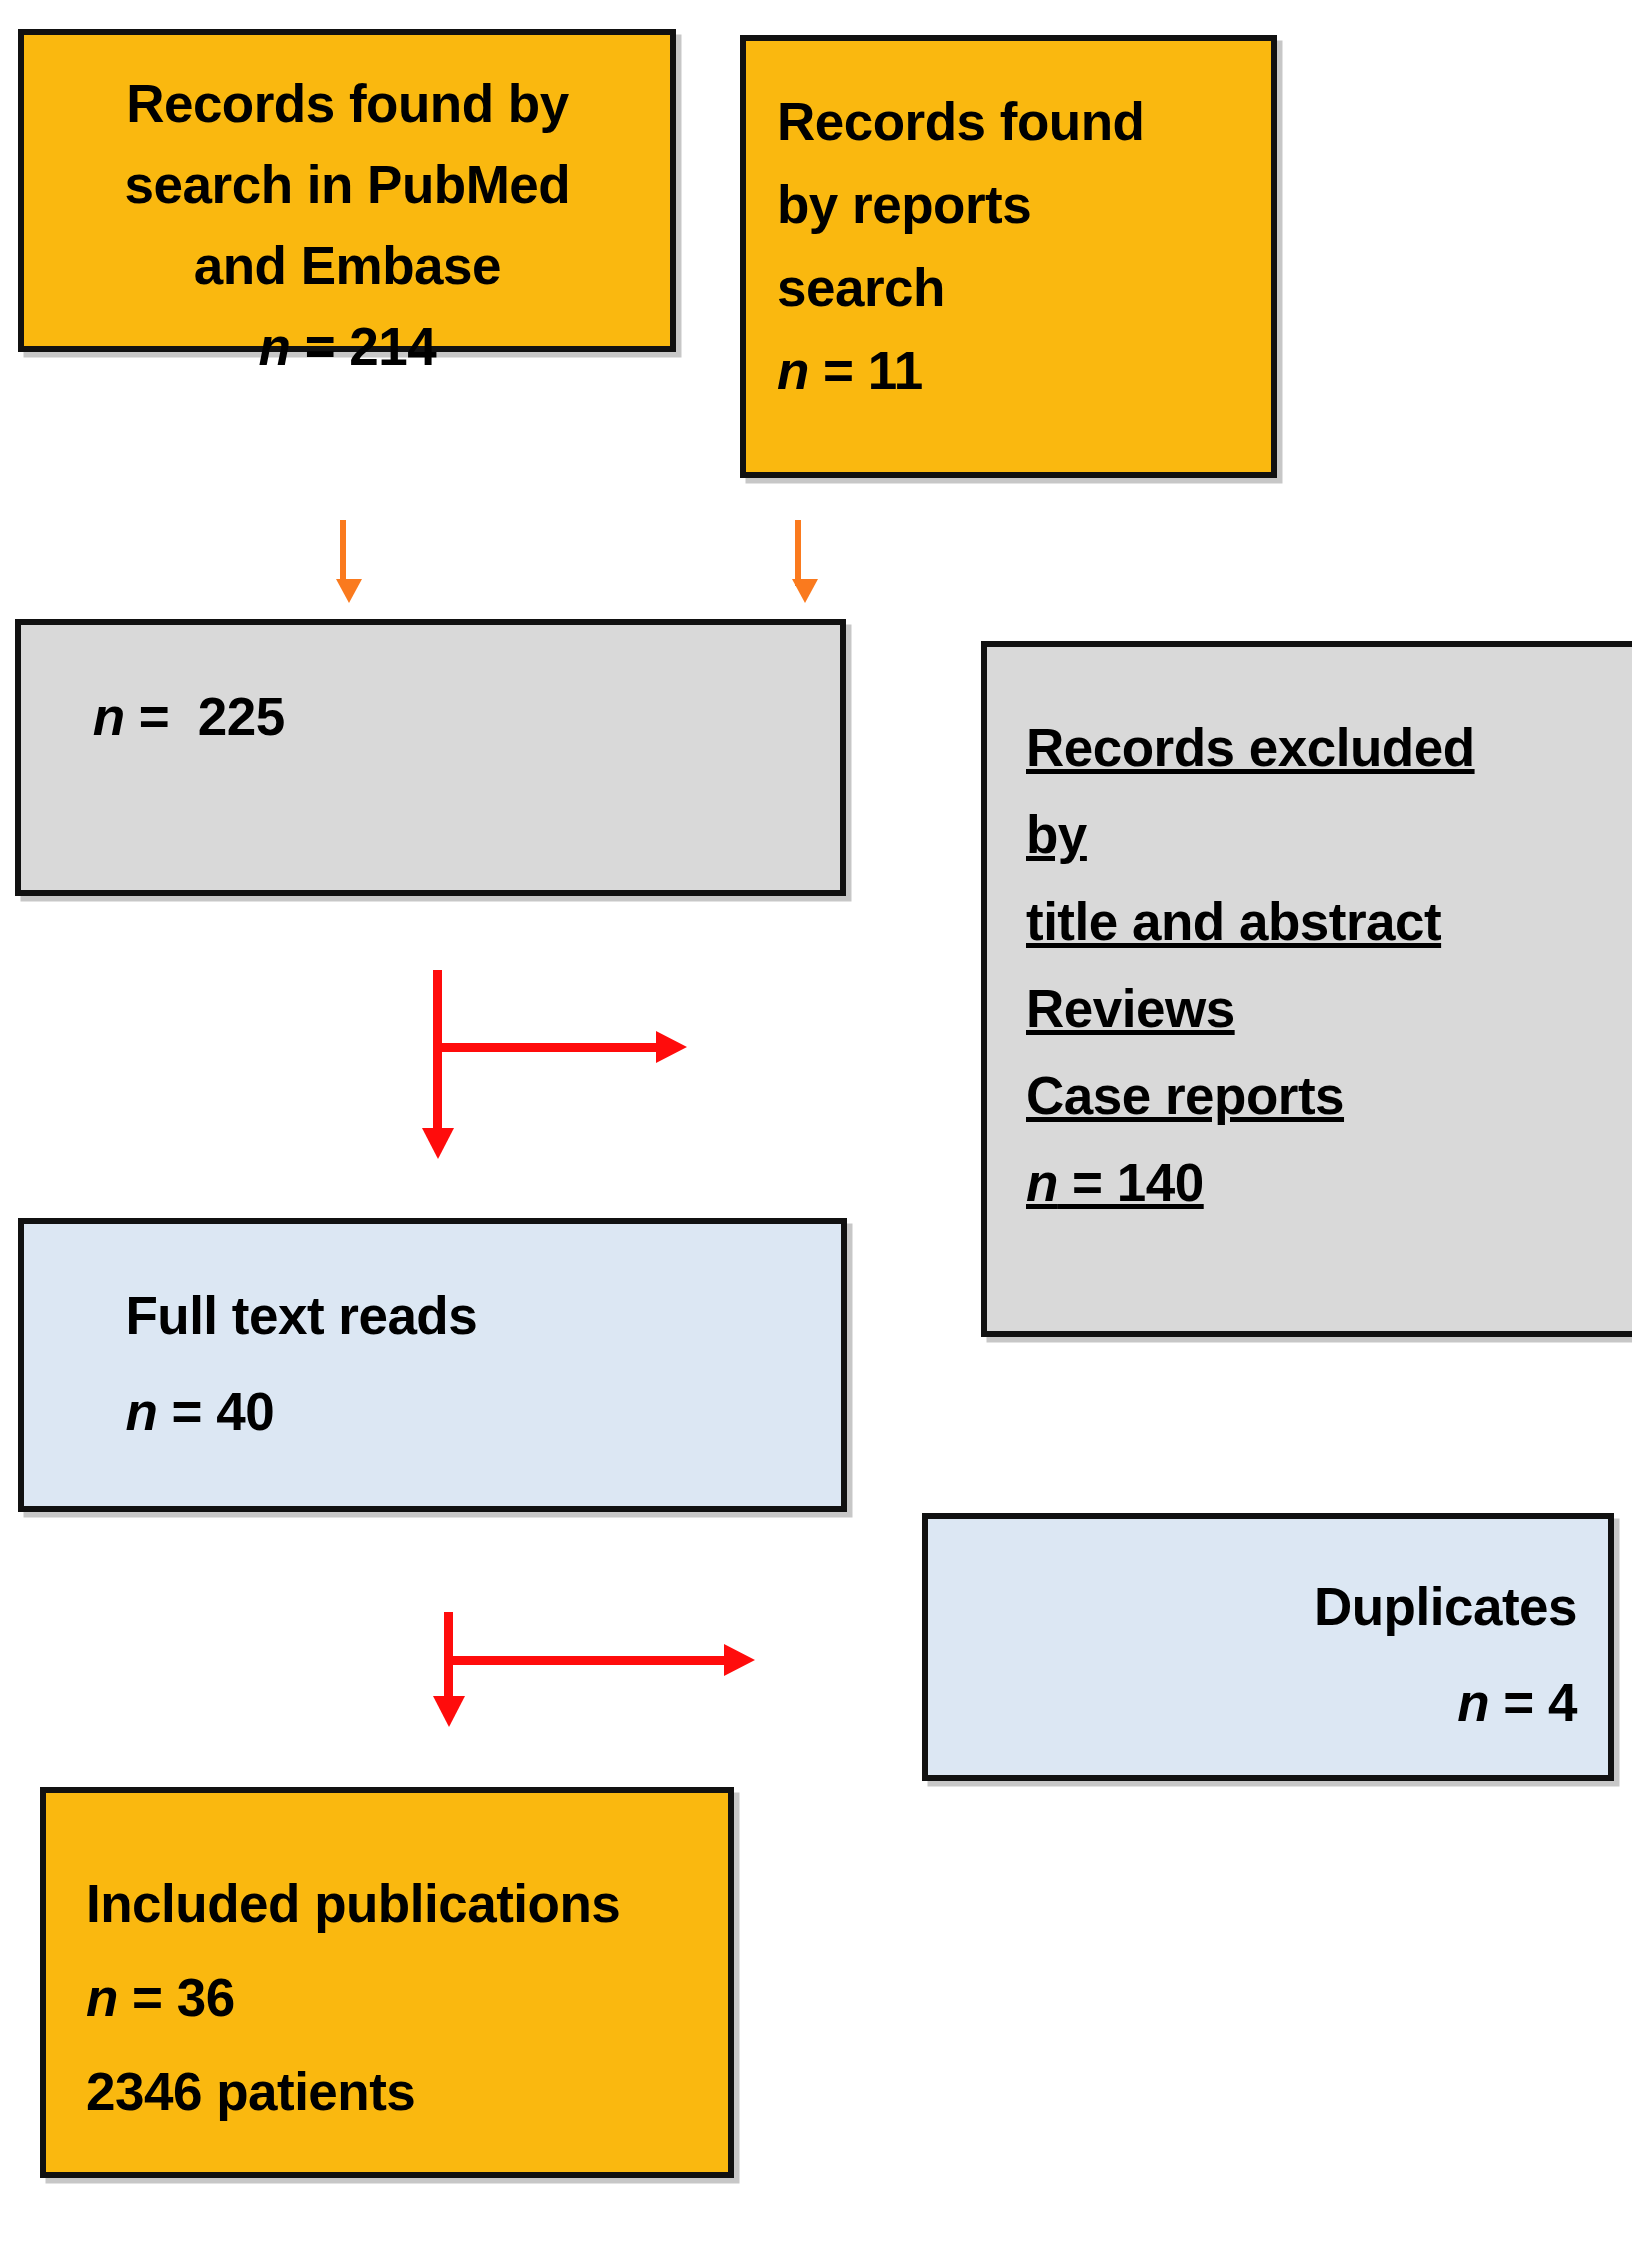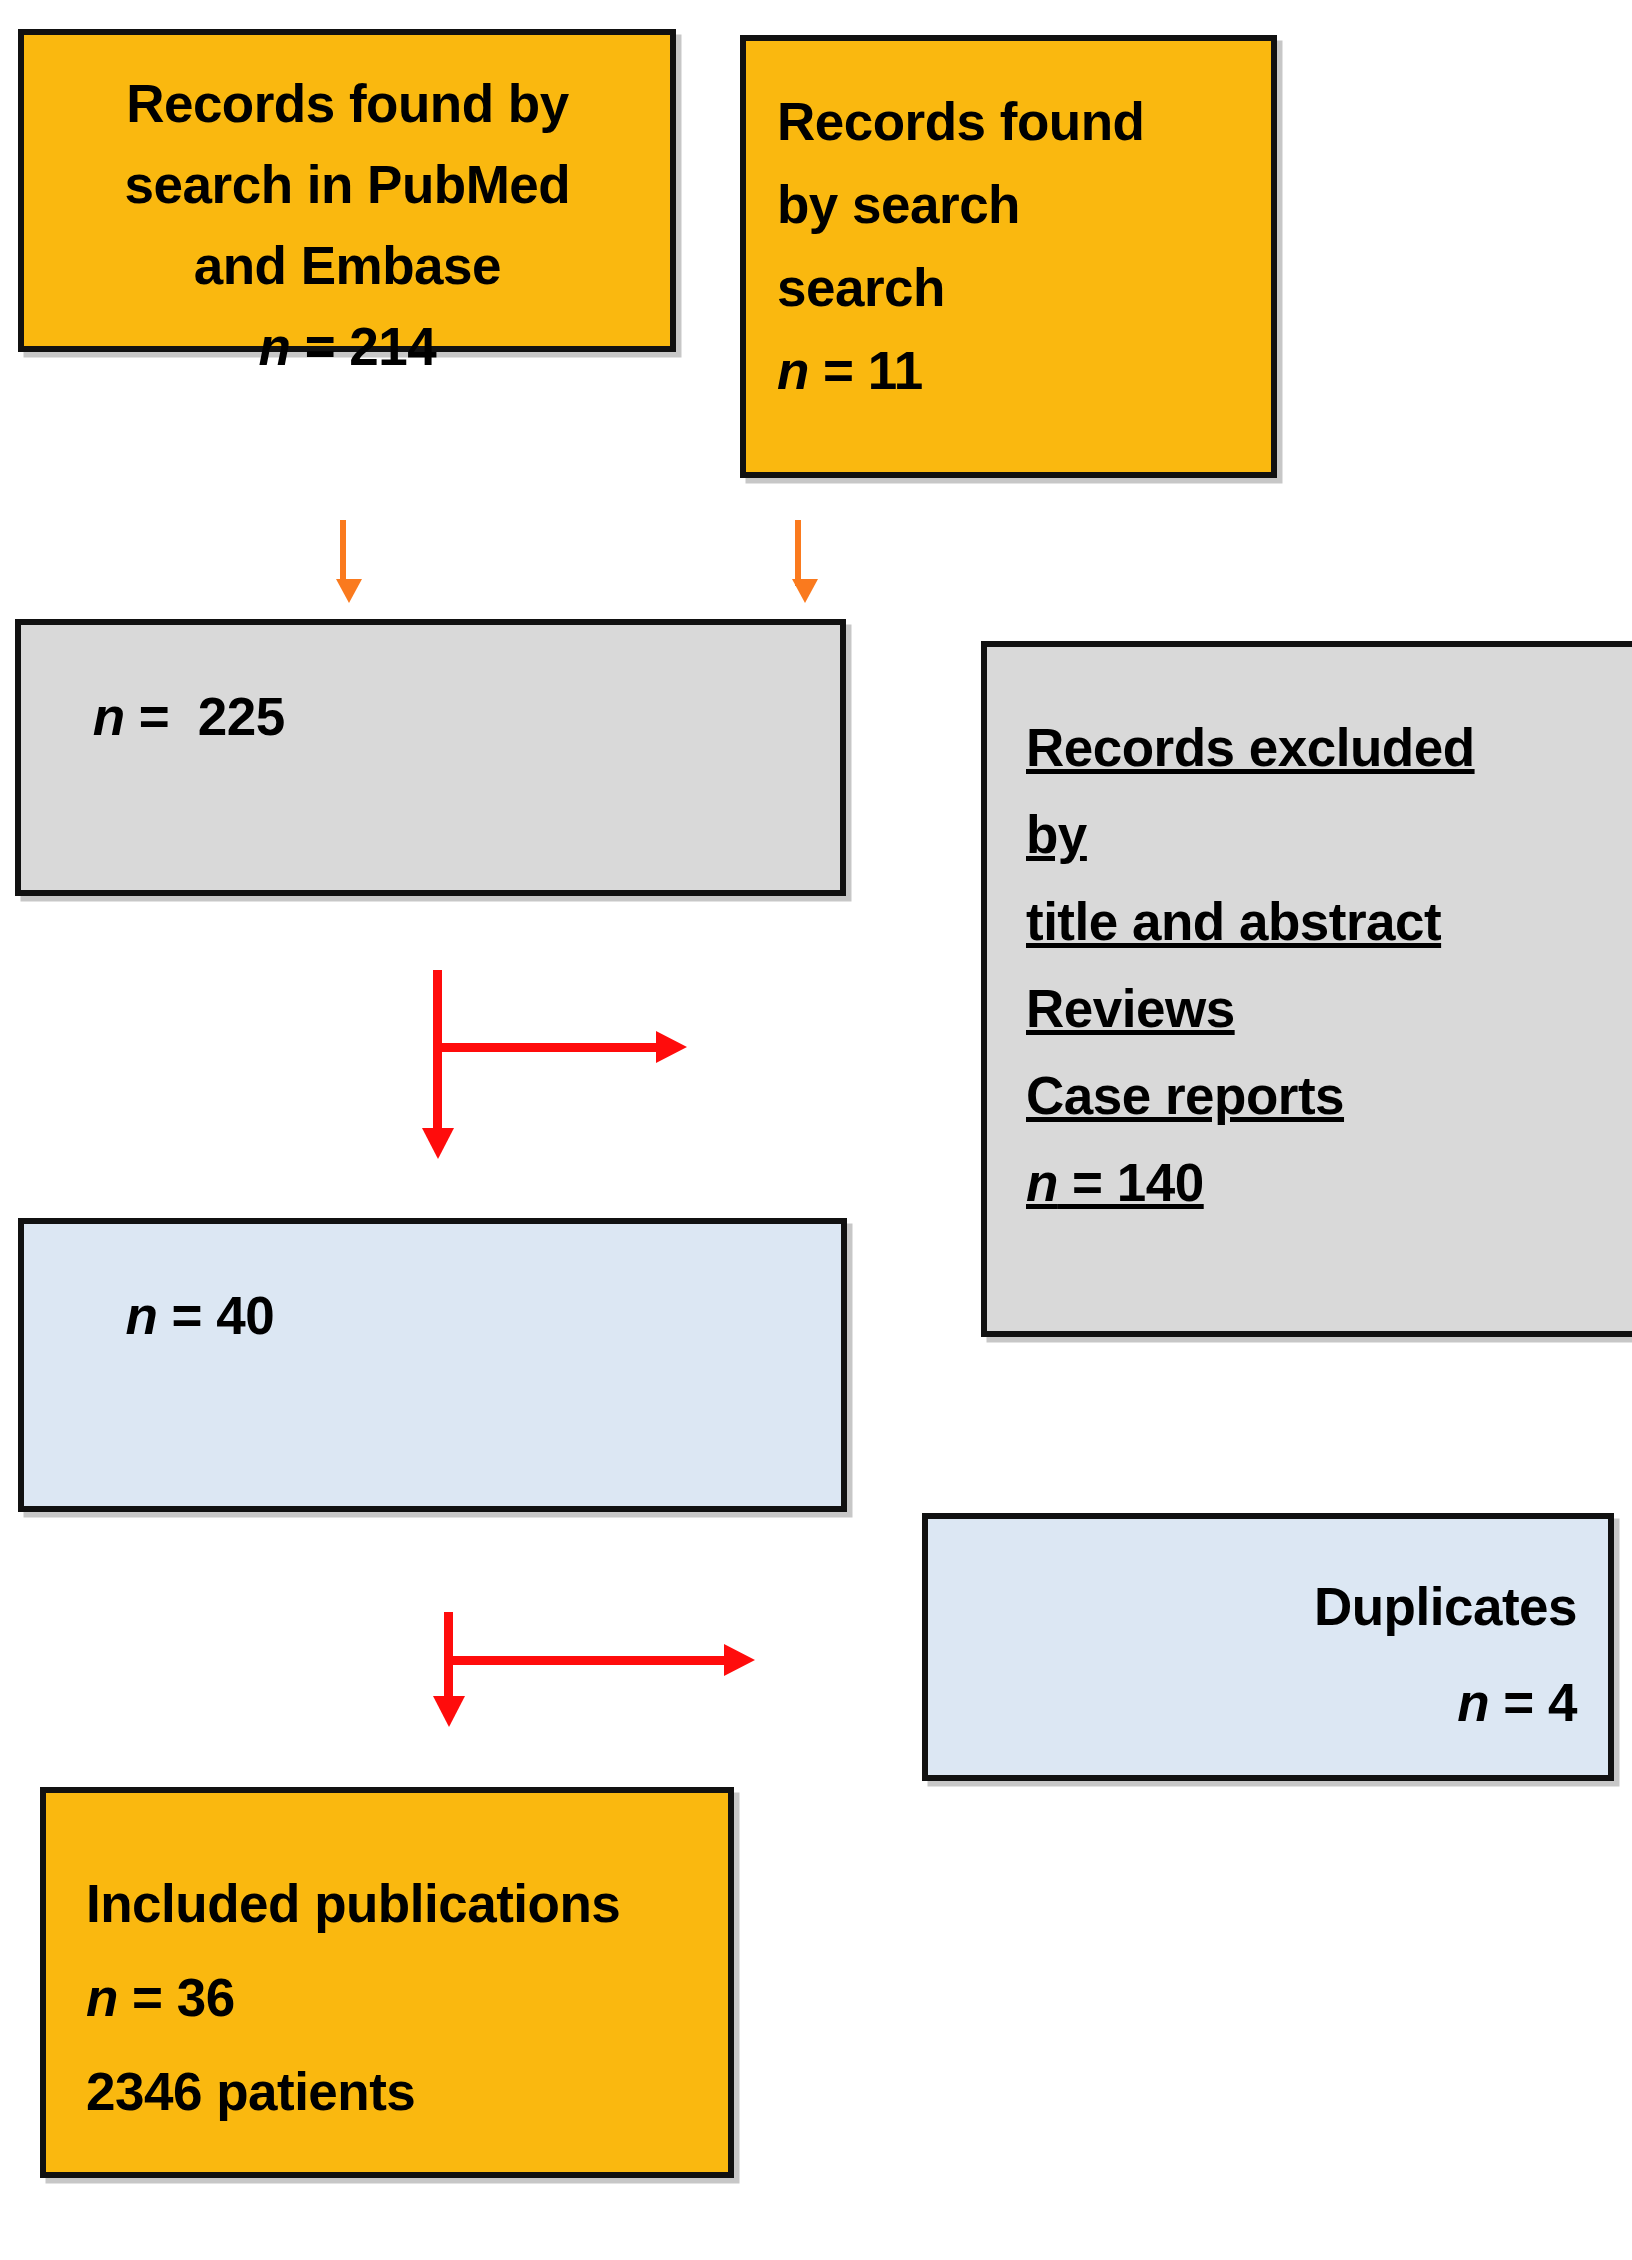--- a/index.html
+++ b/index.html
@@ -125,21 +125,21 @@
 
   <div class="node fill-yellow" id="node-pubmed">
     <span class="line">Records found by</span>
     <span class="line">search in PubMed</span>
     <span class="line">and Embase</span>
     <span class="line"><span class="ital-n">n</span><span> = 214</span></span>
   </div>
 
   <div class="node fill-yellow" id="node-manual">
     <span class="line">Records found</span>
-    <span class="line">by search</span>
+    <span class="line">by reports</span>
     <span class="line">search</span>
     <span class="line"><span class="ital-n">n</span><span> = 11</span></span>
   </div>
 
   <div class="conn">
     <div class="orange-stem" id="arrow1-stem"></div>
     <div class="orange-head" id="arrow1-head"></div>
   </div>
 
   <div class="conn">
@@ -161,20 +161,21 @@
   </div>
 
   <div class="conn">
     <div class="red-vstem" id="red1-v"></div>
     <div class="red-down-head" id="red1-dh"></div>
     <div class="red-hstem" id="red1-h"></div>
     <div class="red-right-head" id="red1-rh"></div>
   </div>
 
   <div class="node fill-blue" id="node-fulltext">
+    <span class="line">Full text reads</span>
     <span class="line"><span class="ital-n">n</span><span> = 40</span></span>
   </div>
 
   <div class="node fill-blue" id="node-dupes">
     <span class="line">Duplicates</span>
     <span class="line"><span class="ital-n">n</span><span> = 4</span></span>
   </div>
 
   <div class="conn">
     <div class="red-vstem" id="red2-v"></div>

